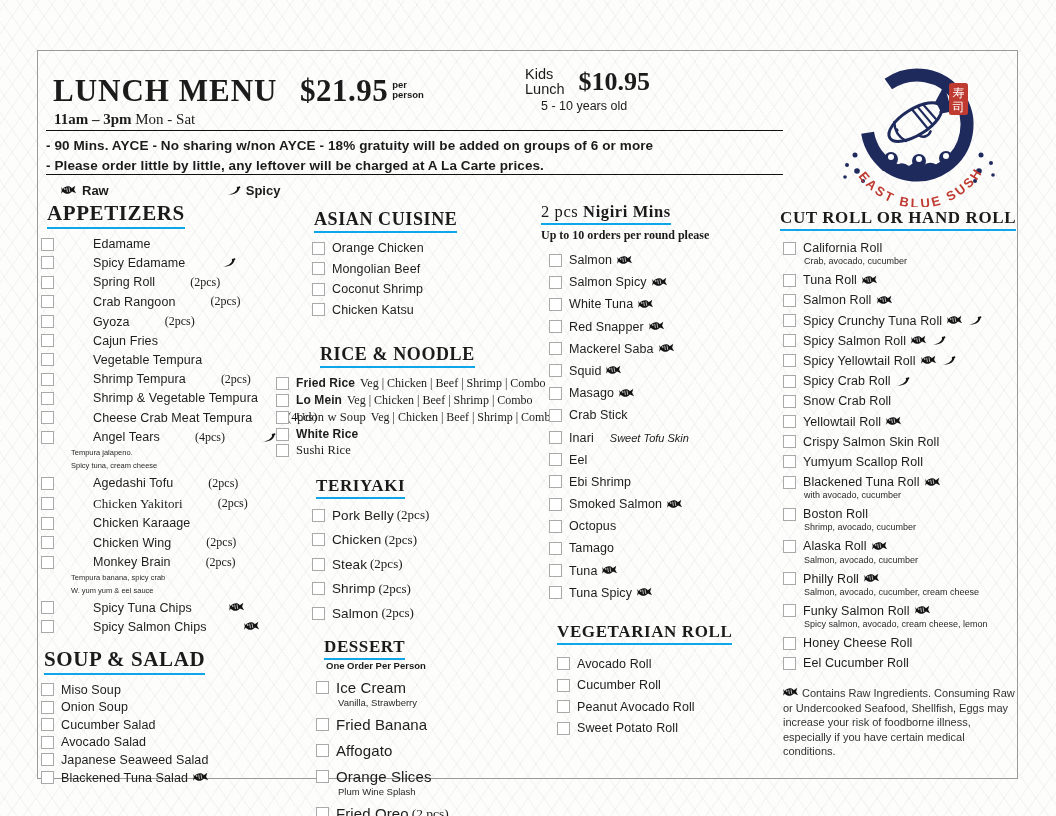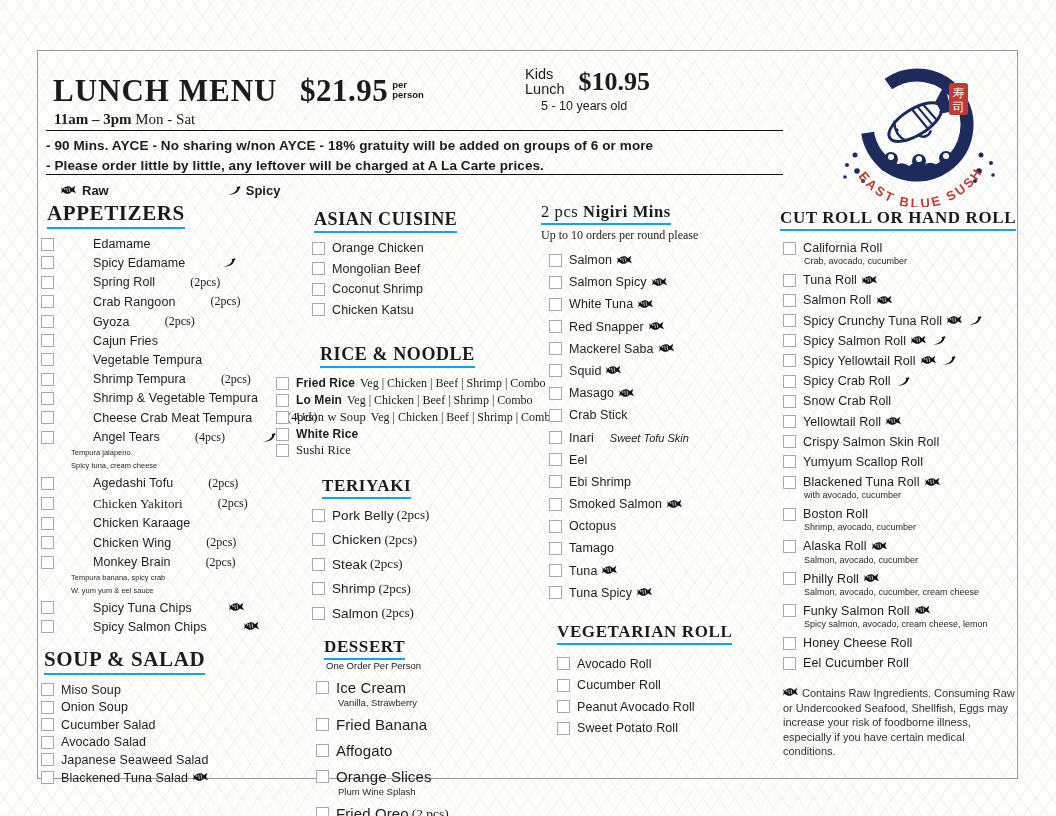--- a/index.html
+++ b/index.html
@@ -38,21 +38,21 @@
   
   .col{position:absolute;top:0;}
   .col1{left:3px;top:150px;width:264px;}
   .col2{left:238px;top:158px;width:272px;}
   .col3{left:503px;top:151px;width:242px;}
   .col4{left:742px;top:157px;width:238px;}
   
   .sec-head{font-family:"Liberation Serif","DejaVu Serif",serif;font-weight:bold;
     border-bottom:2px solid #0ea5e9;display:inline-block;padding-bottom:1px;letter-spacing:.6px;white-space:nowrap;}
   .sec-head .pref{font-weight:normal;}
-  .sec-sub{font-family:"Liberation Serif","DejaVu Serif",serif;font-size:12px;margin:3px 0 6px;}
+  .sec-sub{font-family:"Liberation Serif","DejaVu Serif",serif;font-size:12px;margin:3px 0 6px;font-weight:bold;}
   .items{margin-top:8px;}
   .row{display:flex;align-items:center;margin-bottom:4.5px;cursor:pointer;}
   .cb{width:11px;height:11px;border:1px solid #a9a9a9;background:#fff;flex:0 0 auto;margin-right:7px;}
   .nm{font-size:12.5px;color:#1d1d1d;letter-spacing:.1px;white-space:nowrap;}
   .nm.serif-nm{font-family:"Liberation Serif","DejaVu Serif",serif;font-size:13px;}
   .qty{font-family:"Liberation Serif","DejaVu Serif",serif;font-size:12px;margin-left:3px;white-space:nowrap;}
   .sfx{font-family:"Liberation Serif","DejaVu Serif",serif;font-size:12px;margin-left:5px;white-space:nowrap;}
   .inote{font-size:11px;margin-left:16px;color:#222;white-space:nowrap;font-style:italic;}
   .ic{display:inline-flex;margin-left:5px;}
   .sub{margin:-2px 0 5px 19px;font-size:9px;color:#2a2a2a;line-height:11px;}
@@ -65,21 +65,21 @@
   [data-section="soup_salad"] .row{margin-bottom:3.6px;}
   [data-section="asian_cuisine"]{margin-left:36px;}
   [data-section="asian_cuisine"] .sec-head{font-size:18px;margin-left:2px;}
   [data-section="asian_cuisine"] .row{margin-bottom:6.5px;}
   [data-section="rice_noodle"]{margin-top:27px;}
   [data-section="rice_noodle"] .sec-head{font-size:18px;margin-left:44px;}
   [data-section="rice_noodle"] .row{margin-bottom:2.2px;}
   [data-section="rice_noodle"] .nm{font-weight:bold;font-size:12px;}
   [data-section="rice_noodle"] .nm.serif-nm{font-weight:normal;font-size:12.5px;}
   [data-section="teriyaki"]{margin-top:18px;margin-left:36px;}
-  [data-section="teriyaki"] .sec-head{font-size:17px;margin-left:10px;text-align:center;}
+  [data-section="teriyaki"] .sec-head{font-size:17px;margin-left:4px;text-align:center;}
   [data-section="teriyaki"] .row{margin-bottom:8.5px;}
   [data-section="teriyaki"] .nm{font-size:13.5px;}
   [data-section="teriyaki"] .qty{font-size:13px;}
   [data-section="dessert"]{margin-top:16px;margin-left:40px;}
   [data-section="dessert"] .sec-head{font-size:17px;margin-left:8px;}
   [data-section="dessert"] .sec-sub{font-family:"Liberation Sans","DejaVu Sans",sans-serif;font-size:9.5px;margin:0 0 8px 10px;}
   [data-section="dessert"] .row{margin-bottom:9px;}
   [data-section="dessert"] .nm{font-size:15px;}
   [data-section="dessert"] .qty{font-size:13.5px;}
   [data-section="dessert"] .sub{font-size:9.5px;margin:-8px 0 8px 22px;}

